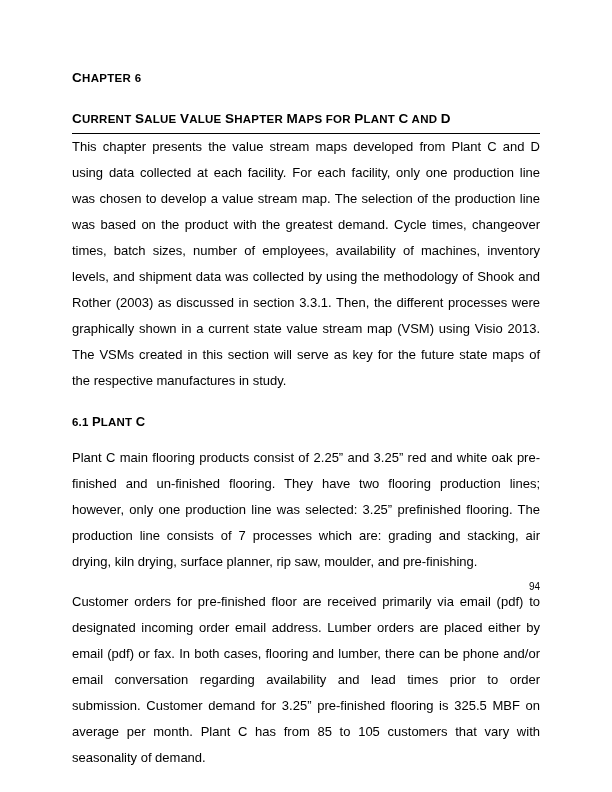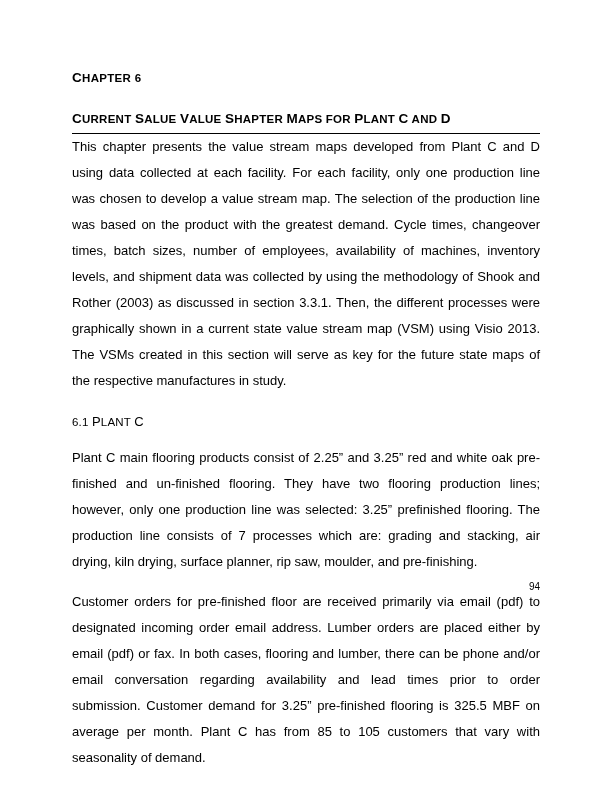--- a/index.html
+++ b/index.html
@@ -53,21 +53,21 @@
     line-height: 2.0;
     text-align: justify;
     margin: 0 0 14px 0;
     hyphens: none;
   }
   .first-para {
     margin-top: 30px;
   }
   h2.section-heading {
     font-size: 11.5px;
-    font-weight: normal;
+    font-weight: bold;
     margin: 20px 0 16px 0;
     letter-spacing: 0.2px;
   }
   h2.section-heading .cap {
     font-size: 13px;
   }
   .page-number {
     position: absolute;
     right: 72px;
     bottom: 44px;

